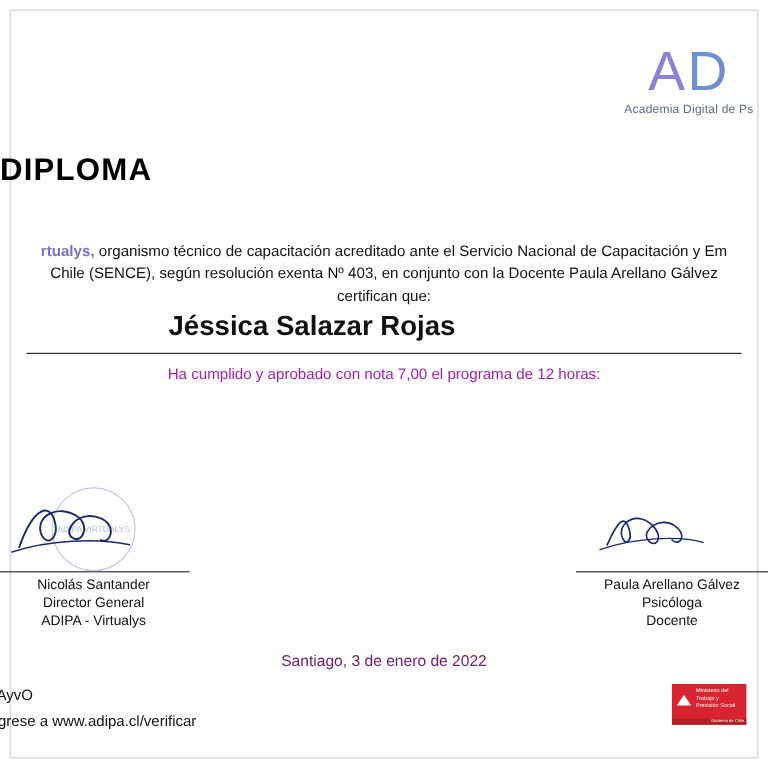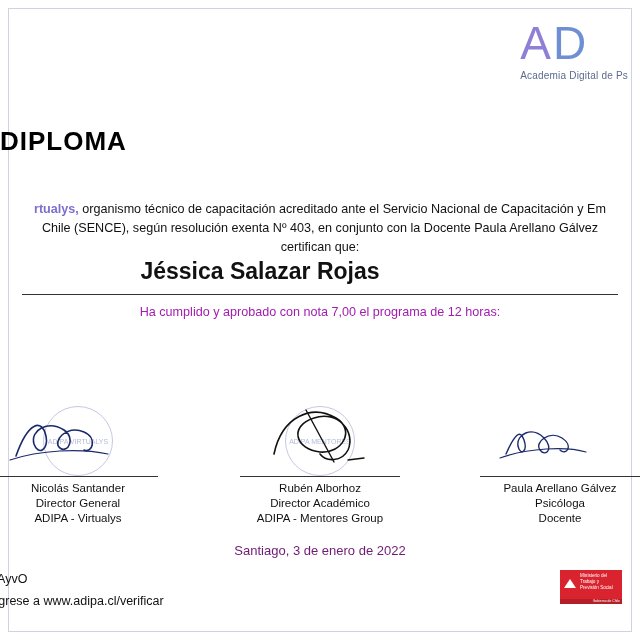--- a/index.html
+++ b/index.html
@@ -29,22 +29,22 @@
     bottom: 8px;
     border: 1px solid #cfd3e0;
     box-sizing: border-box;
     pointer-events: none;
   }
 
   
   .logo-block {
     position: absolute;
     right: 12px;
-    top: 20px;
-    text-align: left;
+    top: 36px;
+    text-align: center;
   }
   .logo-mark {
     font-size: 46px;
     line-height: 46px;
     letter-spacing: 2px;
     font-family: "Liberation Sans", sans-serif;
     font-weight: 400;
     white-space: nowrap;
   }
   .logo-a { color: #8f7fd6; }
@@ -298,34 +298,20 @@
           <path d="M36 58 C48 24, 62 20, 66 38 C69 52, 58 58, 54 46 C50 32, 68 22, 84 32 C96 40, 88 56, 80 50 C72 44, 86 26, 104 34 C118 40, 112 56, 104 52" fill="none" stroke="#1b2a6b" stroke-width="1.6" stroke-linecap="round"></path>
           <path d="M30 62 C60 52, 100 50, 128 56" fill="none" stroke="#1b2a6b" stroke-width="1.2" stroke-linecap="round"></path>
         </svg>
       </div>
       <div class="sign-rule"></div>
       <div class="sign-name">Nicolás Santander</div>
       <div class="sign-role">Director General</div>
       <div class="sign-org">ADIPA - Virtualys</div>
     </div>
 
-    <div class="sign s2">
-      <div class="sign-art">
-        <div class="stamp">ADIPA MENTORES</div>
-        <svg class="scribble" viewBox="0 0 196 78" xmlns="http://www.w3.org/2000/svg">
-          <path d="M52 56 C60 18, 90 6, 114 20 C134 32, 120 56, 98 54 C74 52, 66 28, 92 20 C116 12, 134 34, 126 52 C120 64, 104 64, 98 56" fill="none" stroke="#111111" stroke-width="1.6" stroke-linecap="round"></path>
-          <path d="M84 12 L112 64" fill="none" stroke="#111111" stroke-width="1.4" stroke-linecap="round"></path>
-          <path d="M126 62 L142 60" fill="none" stroke="#111111" stroke-width="1.4" stroke-linecap="round"></path>
-        </svg>
-      </div>
-      <div class="sign-rule"></div>
-      <div class="sign-name">Rubén Alborhoz</div>
-      <div class="sign-role">Director Académico</div>
-      <div class="sign-org">ADIPA - Mentores Group</div>
-    </div>
 
     <div class="sign s3">
       <div class="sign-art">
         <svg class="scribble" viewBox="0 0 196 78" xmlns="http://www.w3.org/2000/svg">
           <path d="M44 56 C52 38, 58 30, 62 42 C66 54, 58 58, 56 48 C54 36, 70 28, 82 40 C92 50, 84 60, 78 52 C72 44, 88 32, 100 40 C112 48, 104 58, 98 52" fill="none" stroke="#1b2a6b" stroke-width="1.4" stroke-linecap="round"></path>
           <path d="M38 60 C66 50, 104 48, 124 54" fill="none" stroke="#1b2a6b" stroke-width="1.1" stroke-linecap="round"></path>
         </svg>
       </div>
       <div class="sign-rule"></div>
       <div class="sign-name">Paula Arellano Gálvez</div>

